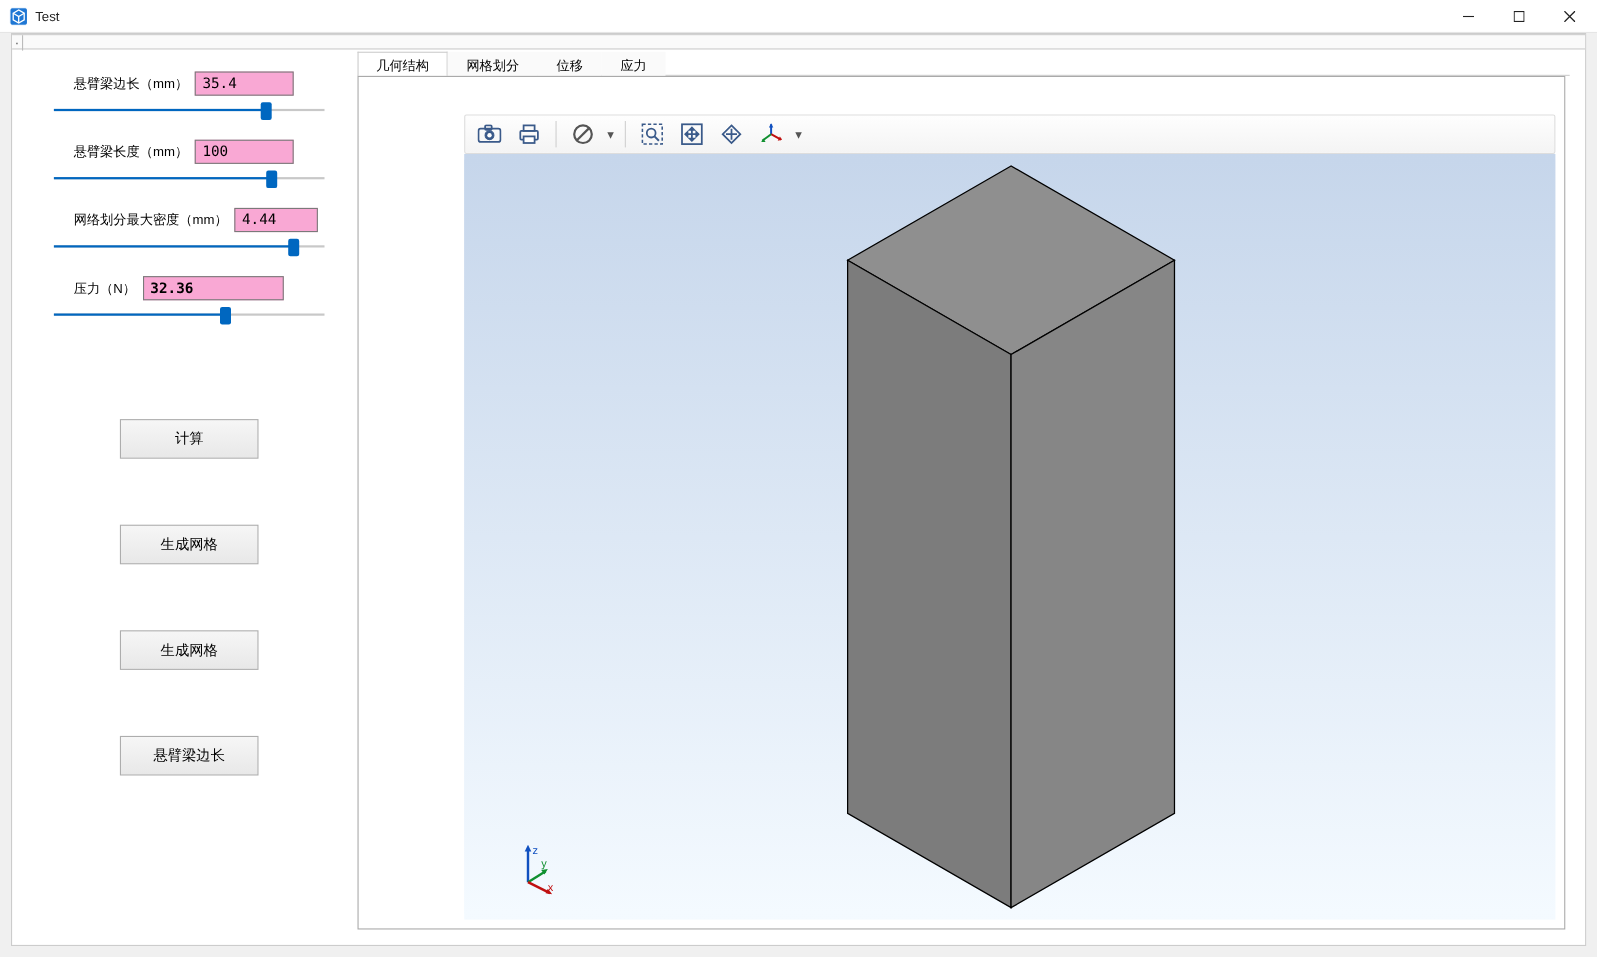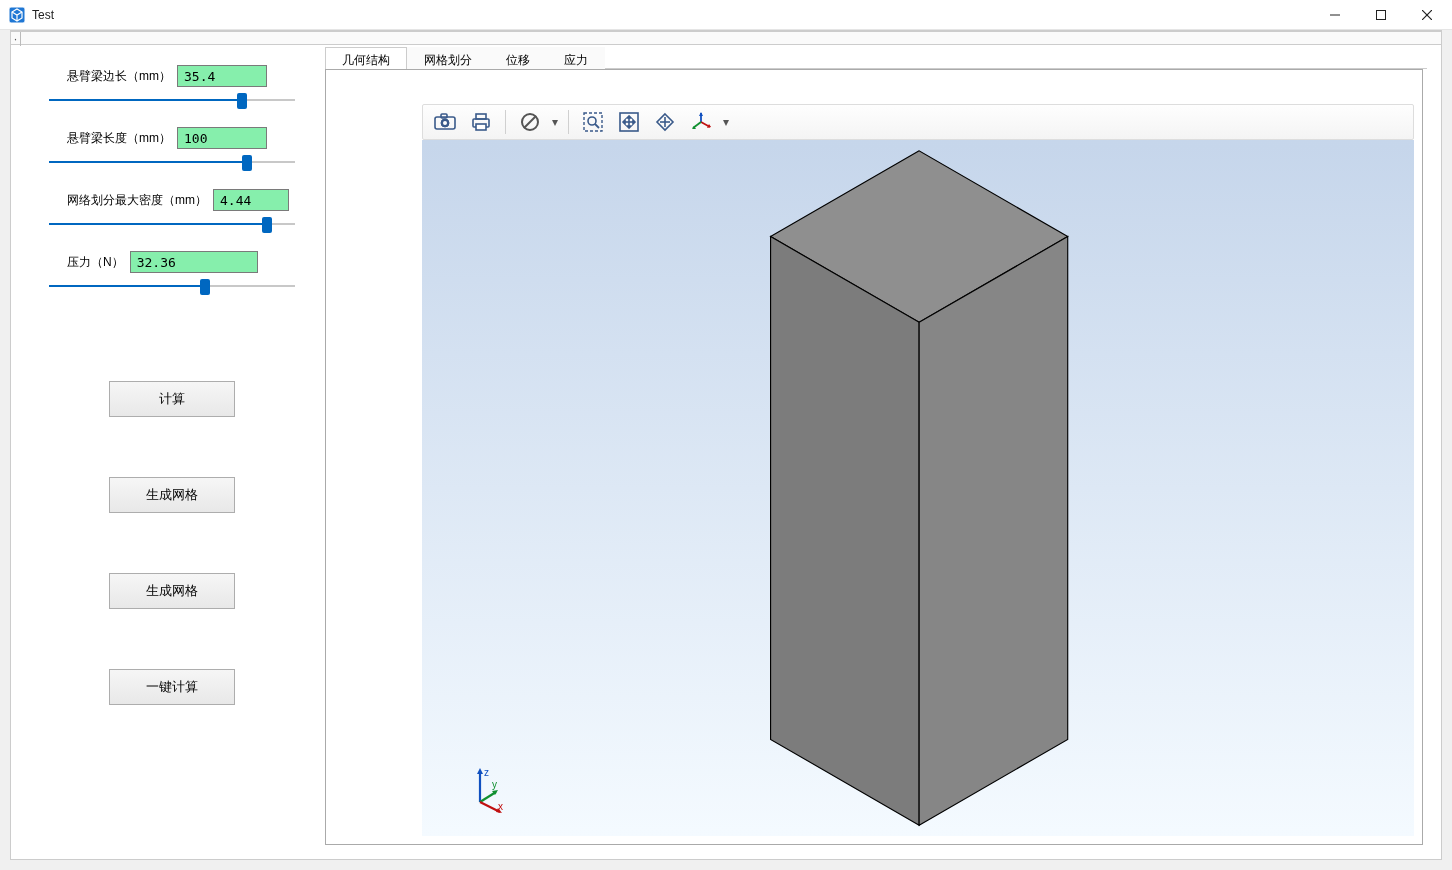--- a/index.html
+++ b/index.html
@@ -10,21 +10,21 @@
   .titlebar .spacer { flex: 1; }
   .titlebar .winctl { width: 46px; height: 30px; display: flex; align-items: center; justify-content: center; }
   .outer-divider { height: 14px; border-top: 1px solid #ccc; border-bottom: 1px solid #ccc; background: #fafafa; position: relative; }
   .outer-divider .nub { position: absolute; left: 0; top: 0; width: 10px; height: 14px; border-right: 1px solid #bbb; display:flex; align-items:center; justify-content:center; color:#555;}
   .window-body { position: absolute; left: 10px; top: 30px; right: 10px; bottom: 10px; background: #fff; border: 1px solid #ccc; }
   .content { position: absolute; inset: 14px; display: flex; }
   .sidebar { width: 300px; padding: 20px 28px 0 22px; }
   .param { margin-bottom: 20px; }
   .param-row { display: flex; align-items: center; gap: 6px; margin-bottom: 6px; }
   .param-label { font-size: 12px; color: #000; white-space: pre; margin-left: 20px; }
-  .param-input { width: 90px; height: 22px; border: 1px solid #7a7a7a; background: #86efac; font-family: monospace; font-size: 13px; padding: 1px 6px; color: #000; }
+  .param-input { width: 90px; height: 22px; border: 1px solid #7a7a7a; background: #f9a8d4; font-family: monospace; font-size: 13px; padding: 1px 6px; color: #000; }
   .slider-wrap { position: relative; height: 14px; }
   .slider-track { position: absolute; left: 2px; right: 2px; top: 6px; height: 2px; background: #c8c8c8; }
   .slider-fill { position: absolute; left: 2px; top: 6px; height: 2px; background: #0067c0; }
   .slider-thumb { position: absolute; top: 0px; width: 10px; height: 16px; background: #0067c0; border-radius: 2px; transform: translateX(-50%); }
   .buttons { margin-top: 60px; display: flex; flex-direction: column; align-items: center; gap: 32px; }
   .btn { width: 126px; height: 36px; border: 1px solid #adadad; background: linear-gradient(#f6f6f6,#e8e8e8); font-size: 13px; color: #000; cursor: default; margin-top: 28px; }
   .main { flex: 1; position: relative; }
   .tabs { display: flex; gap: 0; height: 24px; margin-left: 0px; border-bottom: 1px solid #ccc; align-items: center; }
   .tab { padding: 4px 16px 0 16px; font-size: 12px; color: #000; border: 1px solid transparent; border-bottom: none; background: #fff; position: relative; top: 1px; }
   .tab.active { border-color: #ccc; background: #fff; }
@@ -113,34 +113,34 @@
       <div class="slider-wrap">
         <div class="slider-track"></div>
             <div class="slider-fill" style="width:88%"></div>
             <div class="slider-thumb" style="left:88%"></div>
       </div>
     </div>
 
     <div class="param">
       <div class="param-row">
         <span class="param-label">压力（N）</span>
-        <input class="param-input" style="width: 128px;" value="32.36">
+        <input class="param-input" style="width: 128px; font-weight: bold;" value="32.36">
       </div>
       <div class="slider-wrap">
         <div class="slider-track"></div>
             <div class="slider-fill" style="width:63%"></div>
             <div class="slider-thumb" style="left:63%"></div>
       </div>
     </div>
 
     <div class="buttons">
       <button class="btn">计算</button>
       <button class="btn">生成网格</button>
       <button class="btn">生成网格</button>
-      <button class="btn">一键计算</button>
+      <button class="btn">悬臂梁边长</button>
     </div>
   </div>
 
   <div class="main">
     <div class="tabs">
       <div class="tab active">几何结构</div>
       <div class="tab">网格划分</div>
       <div class="tab">位移</div>
       <div class="tab">应力</div>
     </div>

